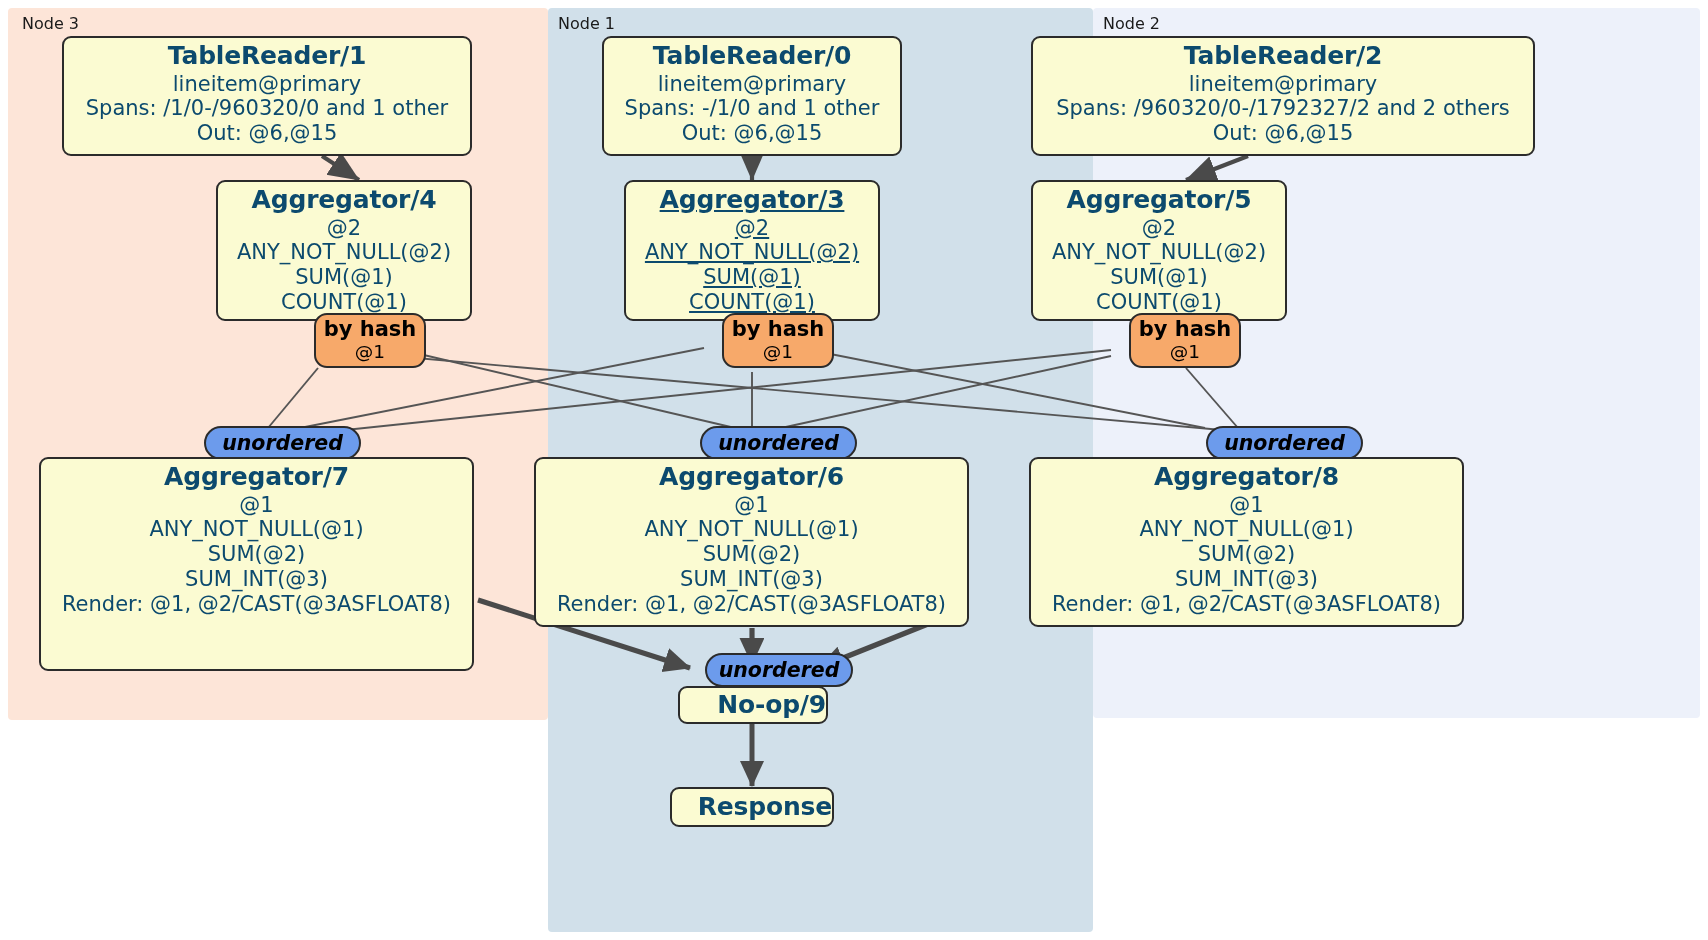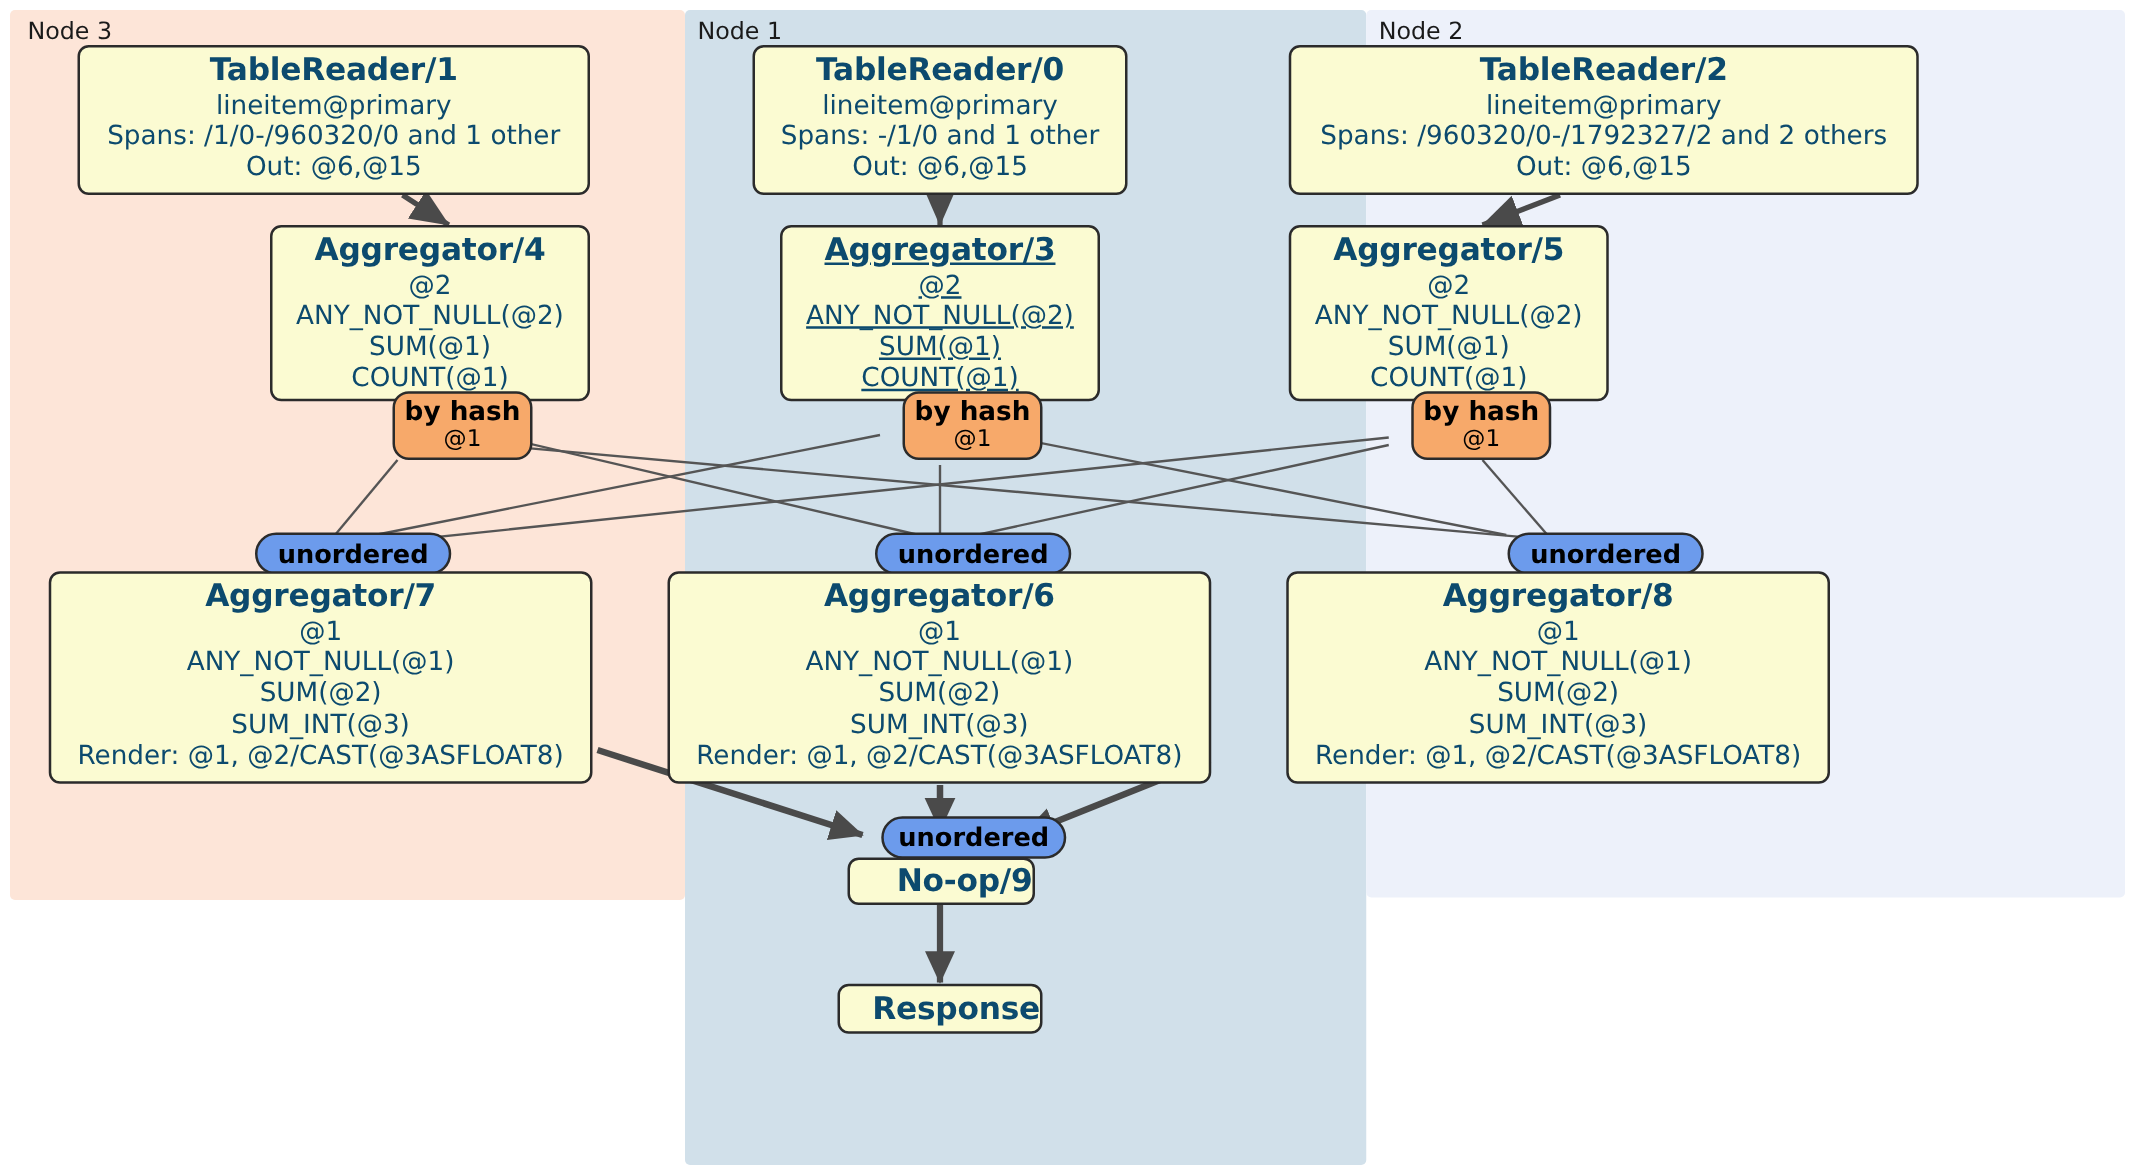--- a/index.html
+++ b/index.html
@@ -9,21 +9,21 @@
     background:#ffffff;
     font-family:"DejaVu Sans","Liberation Sans",sans-serif;
     overflow:hidden;
     position:relative;
   }
   #stage{position:absolute;left:0;top:0;width:1708px;height:940px;}
 
   
   .node-panel{position:absolute;border-radius:4px;}
   .node-label{
-    position:absolute;font-size:19px;color:#1a1a1a;
+    position:absolute;font-size:16px;color:#1a1a1a;
     letter-spacing:0px;white-space:nowrap;
   }
 
   
   .proc{
     position:absolute;
     background:#fbfbd2;
     border:2.5px solid #2b2b2b;
     border-radius:9px;
     box-sizing:border-box;
@@ -56,20 +56,21 @@
   }
   .pill.hash{
     background:#f7a96a;
     border-radius:13px;
   }
   .pill.hash .t1{font-weight:bold;font-size:21px;display:block;}
   .pill.hash .t2{font-size:18.5px;display:block;margin-top:1px;}
   .pill.unordered{
     background:#6c9bec;
     border-radius:17px;
+    font-style:italic;
   }
   .pill.unordered .t1{font-weight:bold;font-size:20.5px;}
 
   svg.edges{position:absolute;left:0;top:0;width:1708px;height:940px;overflow:visible;}
 </style>
 </head>
 <body>
 
 <div id="stage">
 
@@ -175,21 +176,21 @@
   <div class="pill unordered" style="left:178px;top:426px;width:157px;height:34px;">
     <span class="t1">unordered</span>
   </div>
   <div class="pill unordered" style="left:674px;top:426px;width:157px;height:34px;">
     <span class="t1">unordered</span>
   </div>
   <div class="pill unordered" style="left:1180px;top:426px;width:157px;height:34px;">
     <span class="t1">unordered</span>
   </div>
 
-  <div class="proc" style="left:39px;top:457px;width:435px;height:170px;">
+  <div class="proc" style="left:39px;top:457px;width:435px;height:214px;">
     <span class="title">Aggregator/7</span>
     <span class="ln">@1</span>
     <span class="ln">ANY_NOT_NULL(@1)</span>
     <span class="ln">SUM(@2)</span>
     <span class="ln">SUM_INT(@3)</span>
     <span class="ln">Render: @1, @2/CAST(@3ASFLOAT8)</span>
   </div>
 
   <div class="proc" style="left:534px;top:457px;width:435px;height:170px;">
     <span class="title">Aggregator/6</span>

